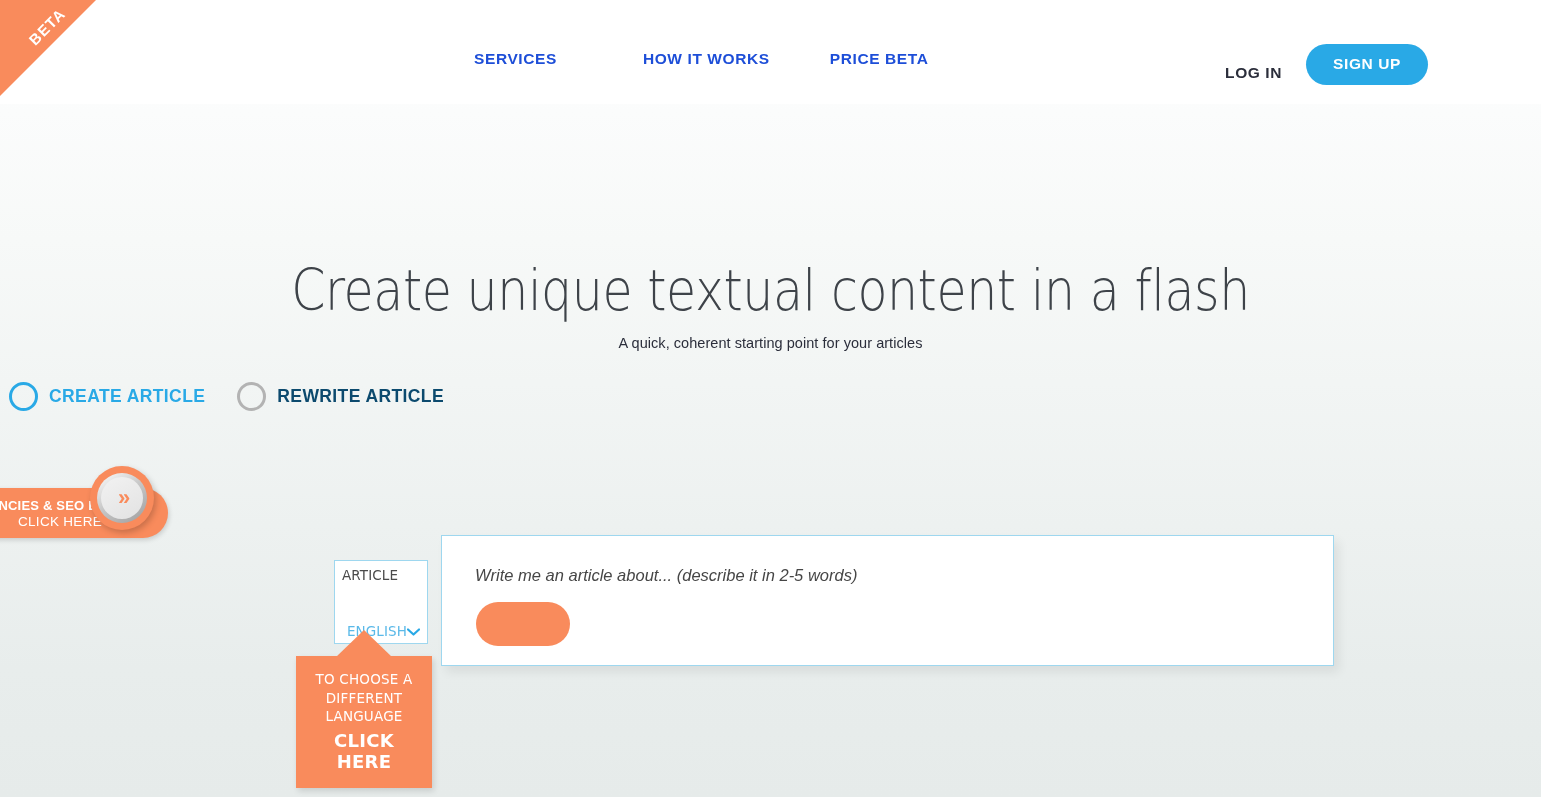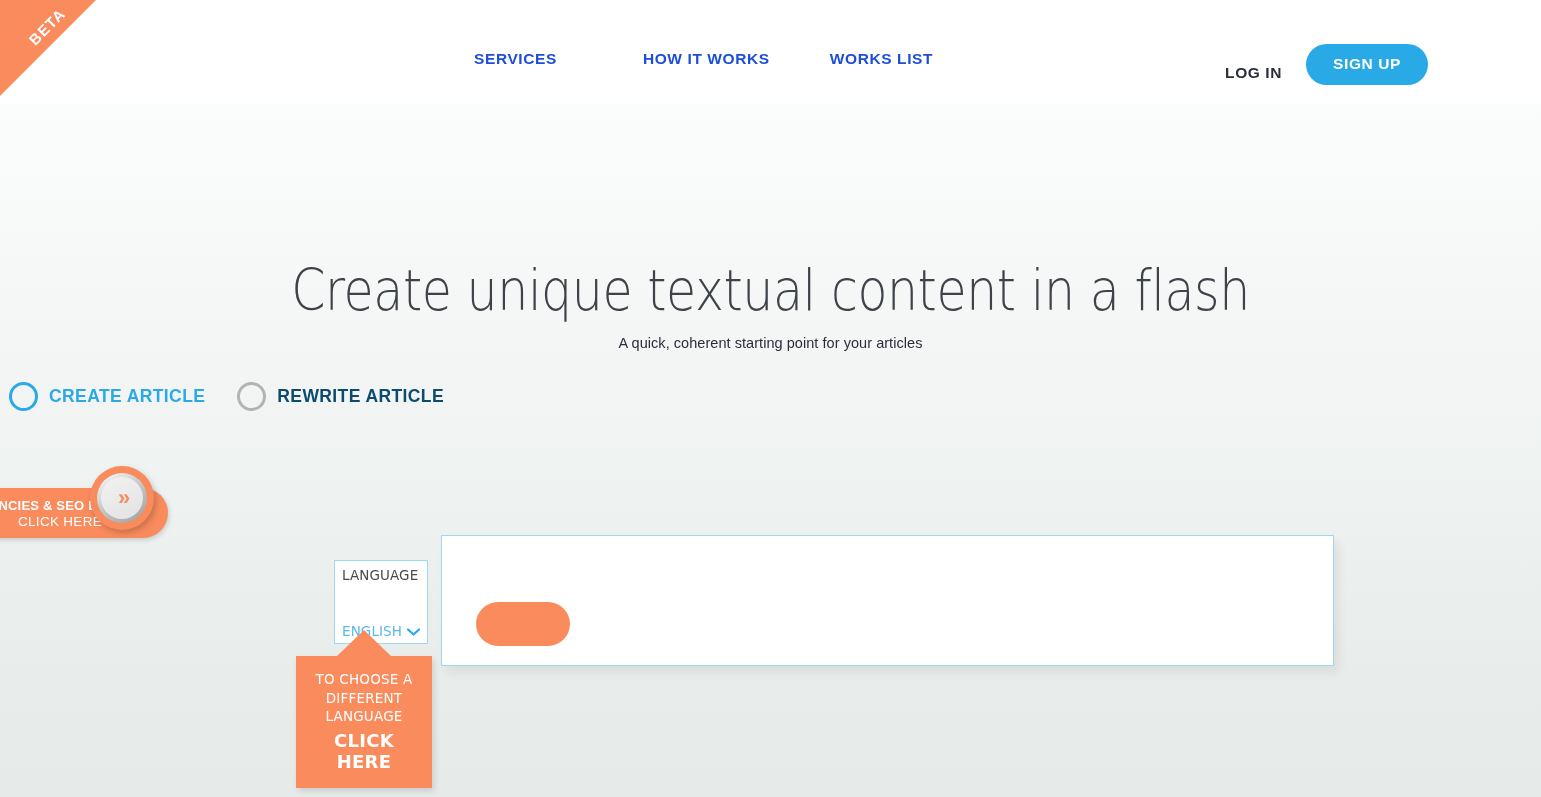--- a/index.html
+++ b/index.html
@@ -257,21 +257,21 @@
     letter-spacing: 0.1px;
     font-family: "DejaVu Sans", sans-serif;
   }
   .language-value-row {
     position: absolute;
     bottom: 4px;
     left: 7px;
     right: 7px;
     display: flex;
     align-items: center;
-    justify-content: space-between;
+    justify-content: flex-end;
   }
   .language-value {
     font-size: 13.5px;
     color: #5bb9e8;
     letter-spacing: 0.1px;
     font-family: "DejaVu Sans", sans-serif;
   }
   .language-chevron {
     color: #29a9e6;
     font-size: 13px;
@@ -362,21 +362,21 @@
 
 <div class="header">
 
   <div class="beta-ribbon">
     <div class="beta-label">BETA</div>
   </div>
 
   <nav class="nav-main">
     <a class="nav-item services">SERVICES</a>
     <a class="nav-item howitworks">HOW IT WORKS</a>
-    <a class="nav-item pricelist">WORKS LIST</a>
+    <a class="nav-item pricelist">PRICE BETA</a>
   </nav>
 
   <div class="nav-right">
     <a class="login-link">LOG IN</a>
     <button class="signup-button">SIGN UP</button>
   </div>
 
 </div>
 
 <div class="hero">
@@ -403,35 +403,36 @@
   <div class="side-badge-circle">
     <div class="side-badge-bezel">
       <div class="side-badge-inner">
         <span class="chev-double">»</span>
       </div>
     </div>
   </div>
 </div>
 
 <div class="language-box">
-  <div class="language-label">LANGUAGE</div>
+  <div class="language-label">ARTICLE</div>
   <div class="language-value-row">
     <span class="language-value">ENGLISH</span>
     <span class="language-chevron">
       <svg width="13" height="8" viewBox="0 0 13 8" aria-hidden="true">
         <path d="M1 1.5 L6.5 6.5 L12 1.5" fill="none" stroke="#29a9e6" stroke-width="2.2" stroke-linecap="round" stroke-linejoin="round"></path>
       </svg>
     </span>
   </div>
 </div>
 
 <div class="tooltip-callout">
   <div class="tooltip-arrow"></div>
   <div class="tooltip-body">
     <div class="tooltip-line">TO CHOOSE A</div>
     <div class="tooltip-line">DIFFERENT LANGUAGE</div>
     <div class="tooltip-cta">CLICK HERE</div>
   </div>
 </div>
 
 <div class="article-panel">
+  <div class="article-placeholder">Write me an article about... (describe it in 2-5 words)</div>
   <button class="article-submit"></button>
 </div>
 
 </body></html>

